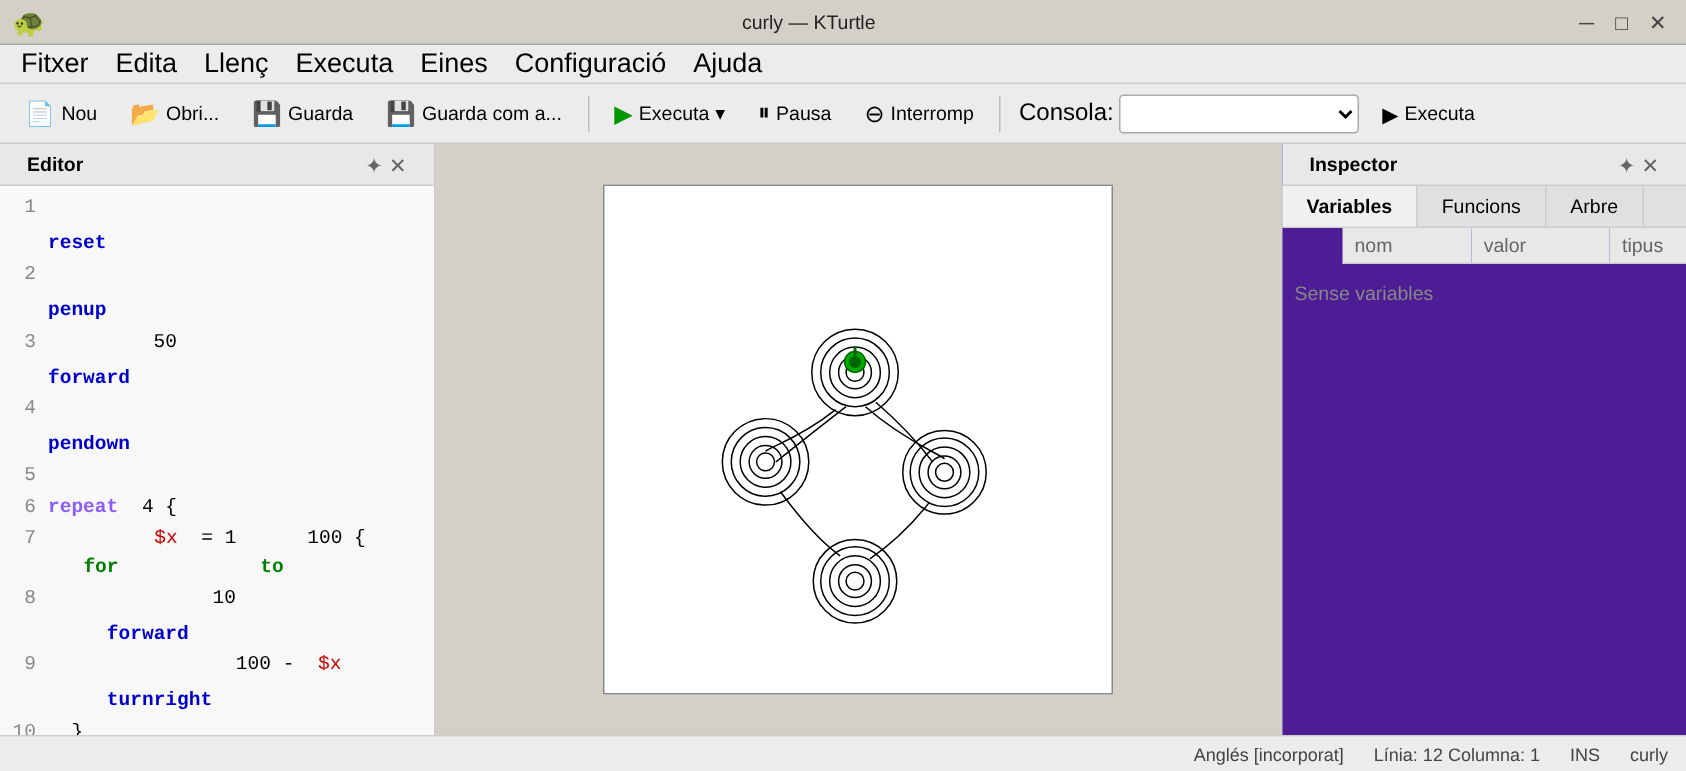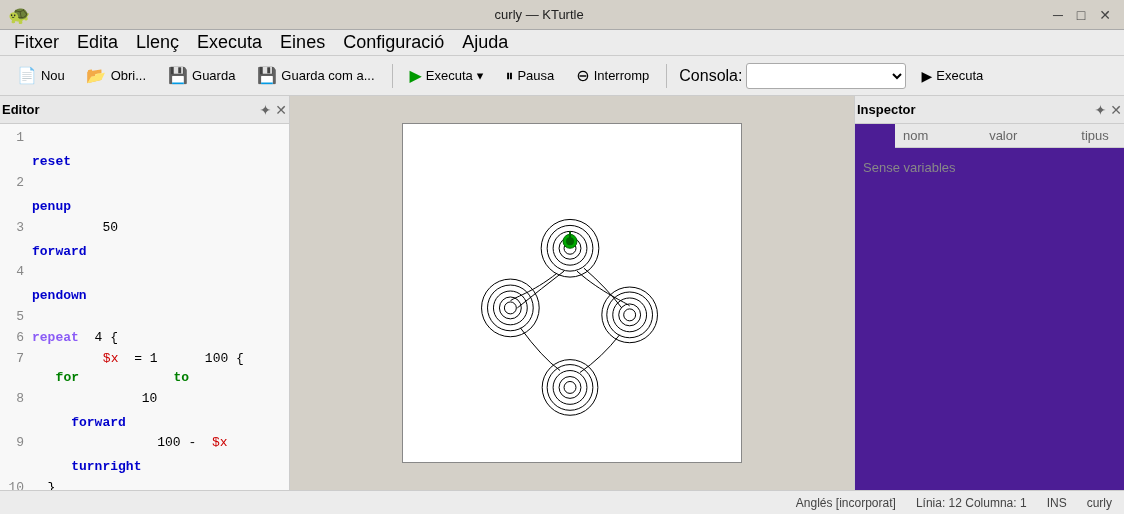--- a/index.html
+++ b/index.html
@@ -52,21 +52,21 @@
       display: flex; height: calc(514px - 30px - 26px - 40px - 24px);
     }
 
     
     .editor-panel {
       width: 290px; min-width: 290px; background: #f8f8f8;
       border-right: 1px solid #ccc; display: flex; flex-direction: column;
     }
     .panel-header {
       display: flex; align-items: center; justify-content: space-between;
-      padding: 4px 2px; background: #e8e8e8; border-bottom: 1px solid #ccc;
+      padding: 4px 18px; background: #e8e8e8; border-bottom: 1px solid #ccc;
       height: 28px;
     }
     .panel-title { font-size: 13px; font-weight: bold; }
     .panel-controls { display: flex; gap: 4px; }
     .panel-ctrl-btn { background: none; border: none; cursor: pointer; font-size: 14px; color: #666; }
     .editor-content {
       flex: 1; padding: 4px 8px; font-family: 'Courier New', monospace; font-size: 13px;
       line-height: 1.6; overflow: auto; background: #f8f8f8;
     }
     .line { display: flex; gap: 8px; white-space: pre; }
@@ -315,20 +315,25 @@
   </div>
 
   <div class="inspector-panel">
     <div class="panel-header">
       <span class="panel-title">Inspector</span>
       <div class="panel-controls">
         <button class="panel-ctrl-btn">✦</button>
         <button class="panel-ctrl-btn">✕</button>
       </div>
     </div>
+    <div class="inspector-tabs">
+      <button class="inspector-tab active">Variables</button>
+      <button class="inspector-tab">Funcions</button>
+      <button class="inspector-tab">Arbre</button>
+    </div>
     <table class="inspector-table">
       <thead>
         <tr>
           <th>nom</th>
           <th>valor</th>
           <th>tipus</th>
         </tr>
       </thead>
     </table>
     <div class="inspector-empty">Sense variables</div>

